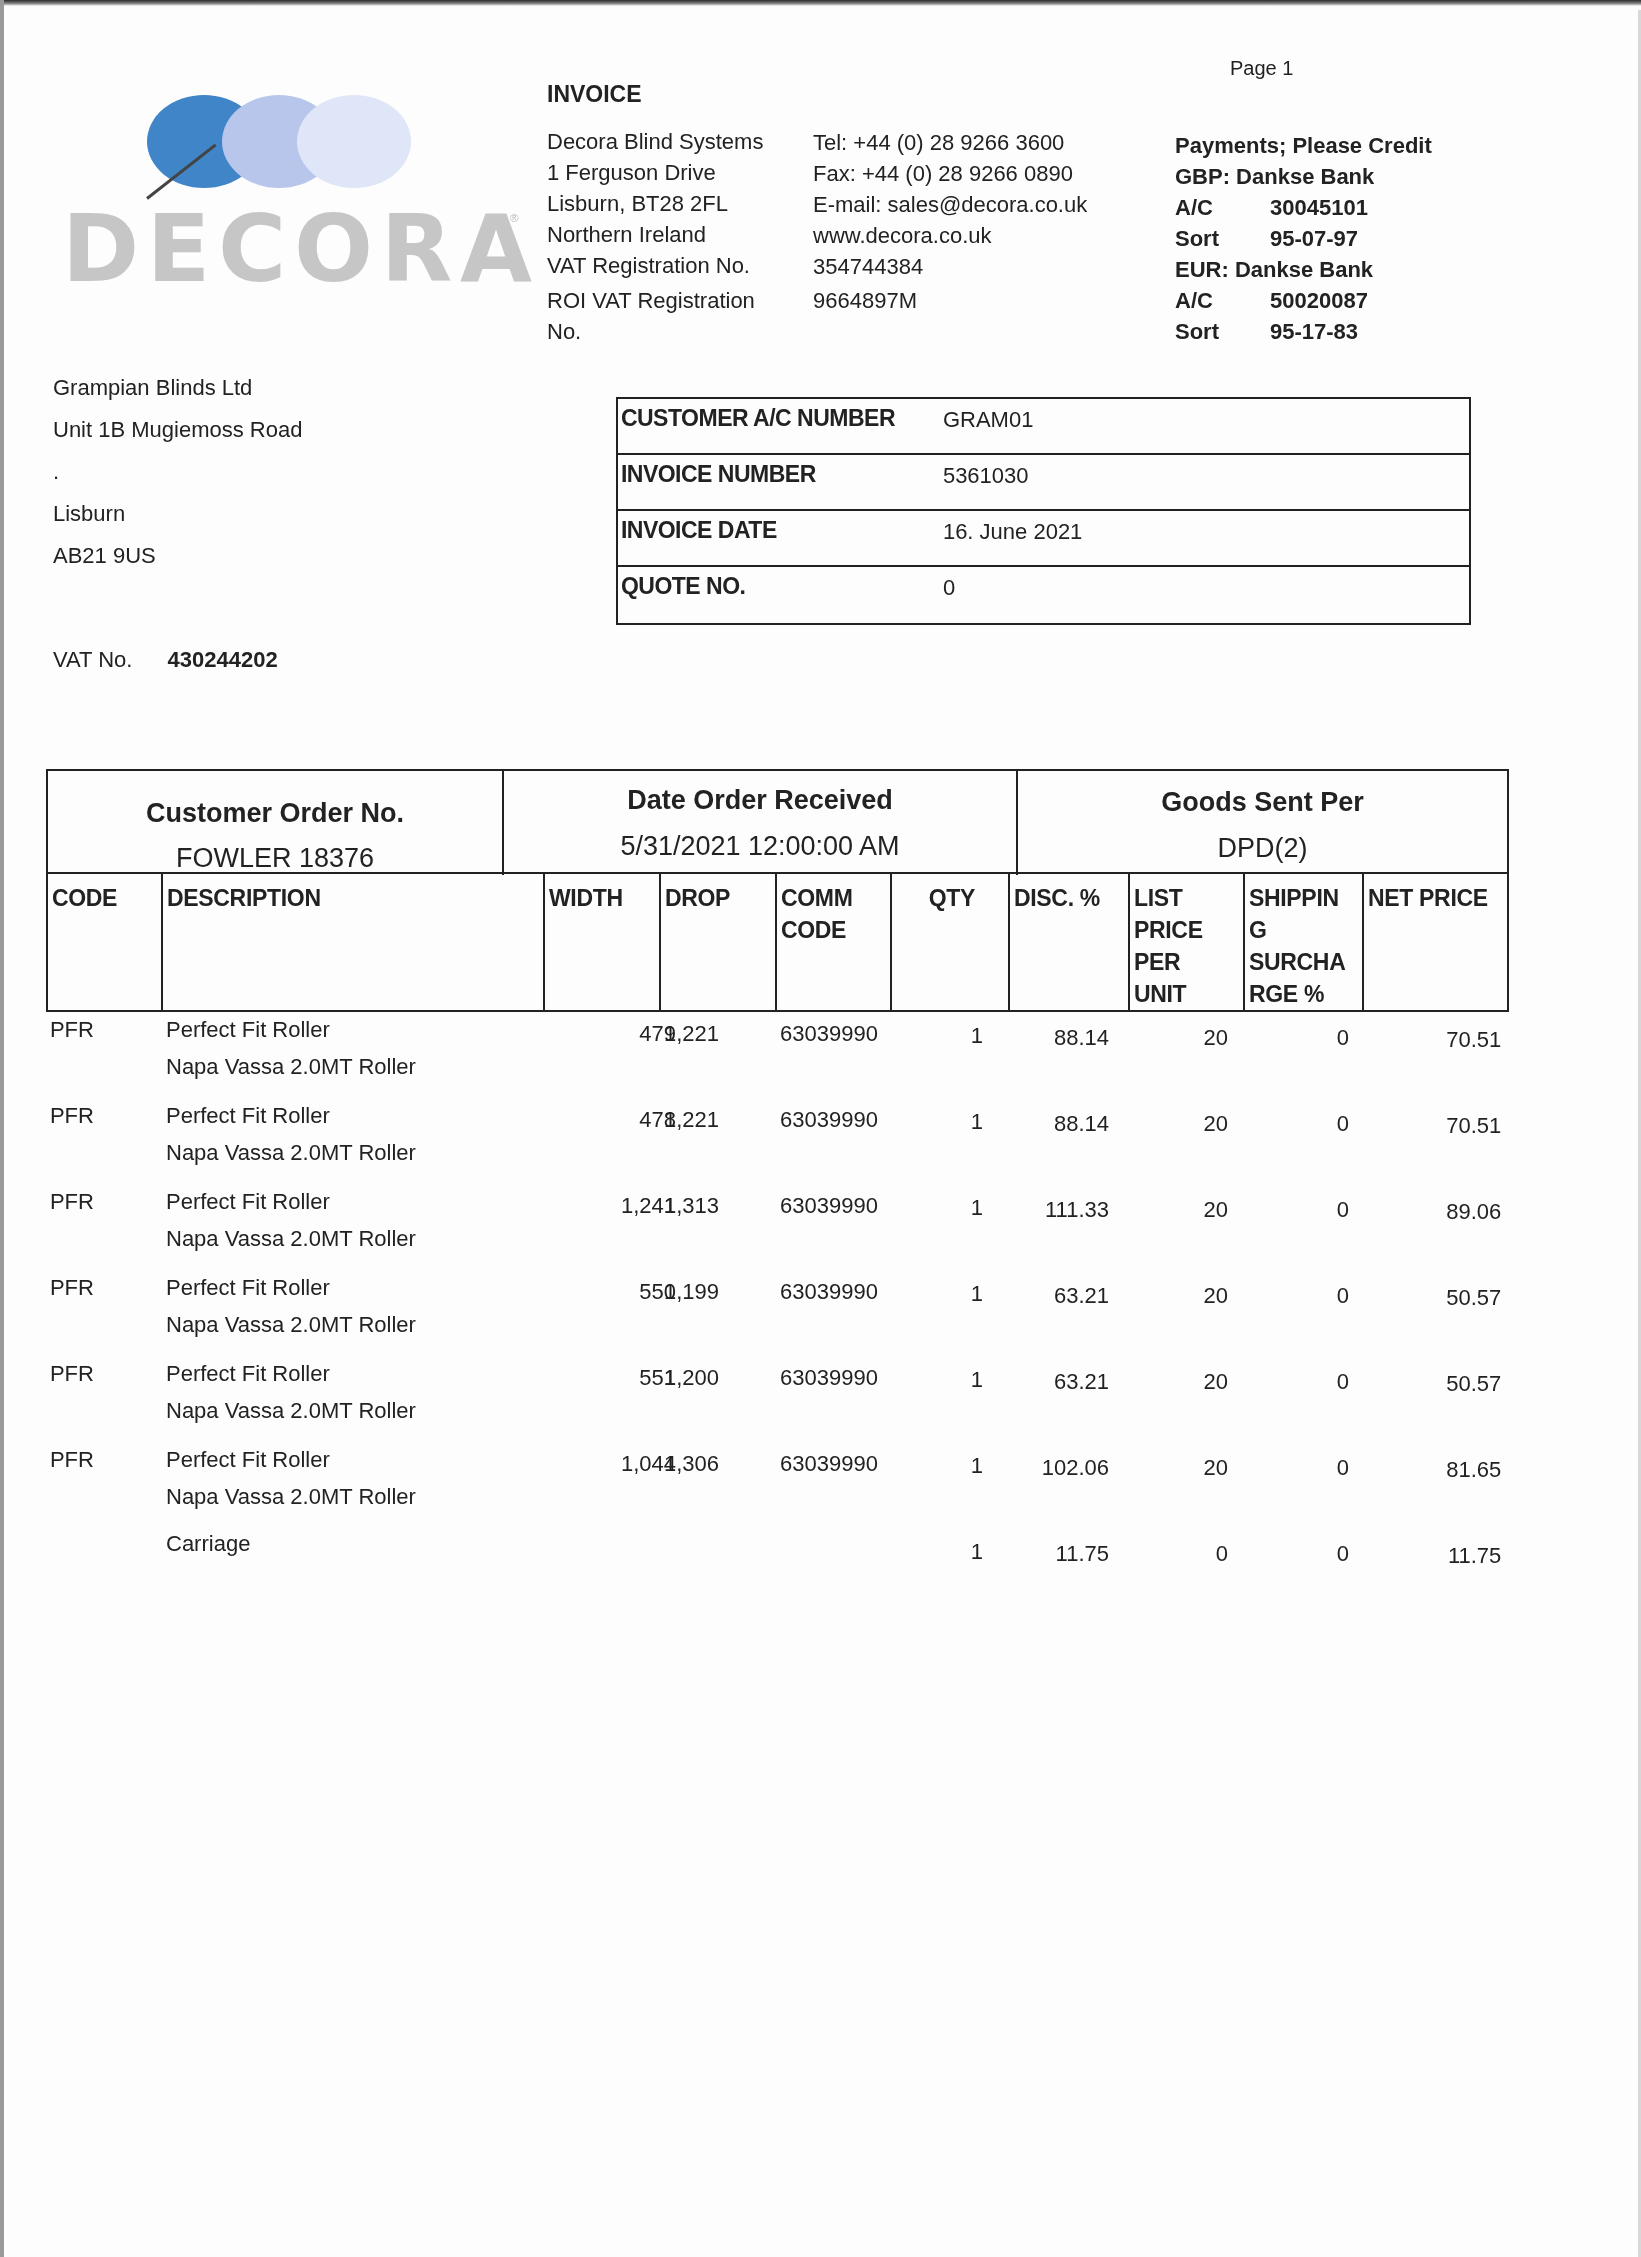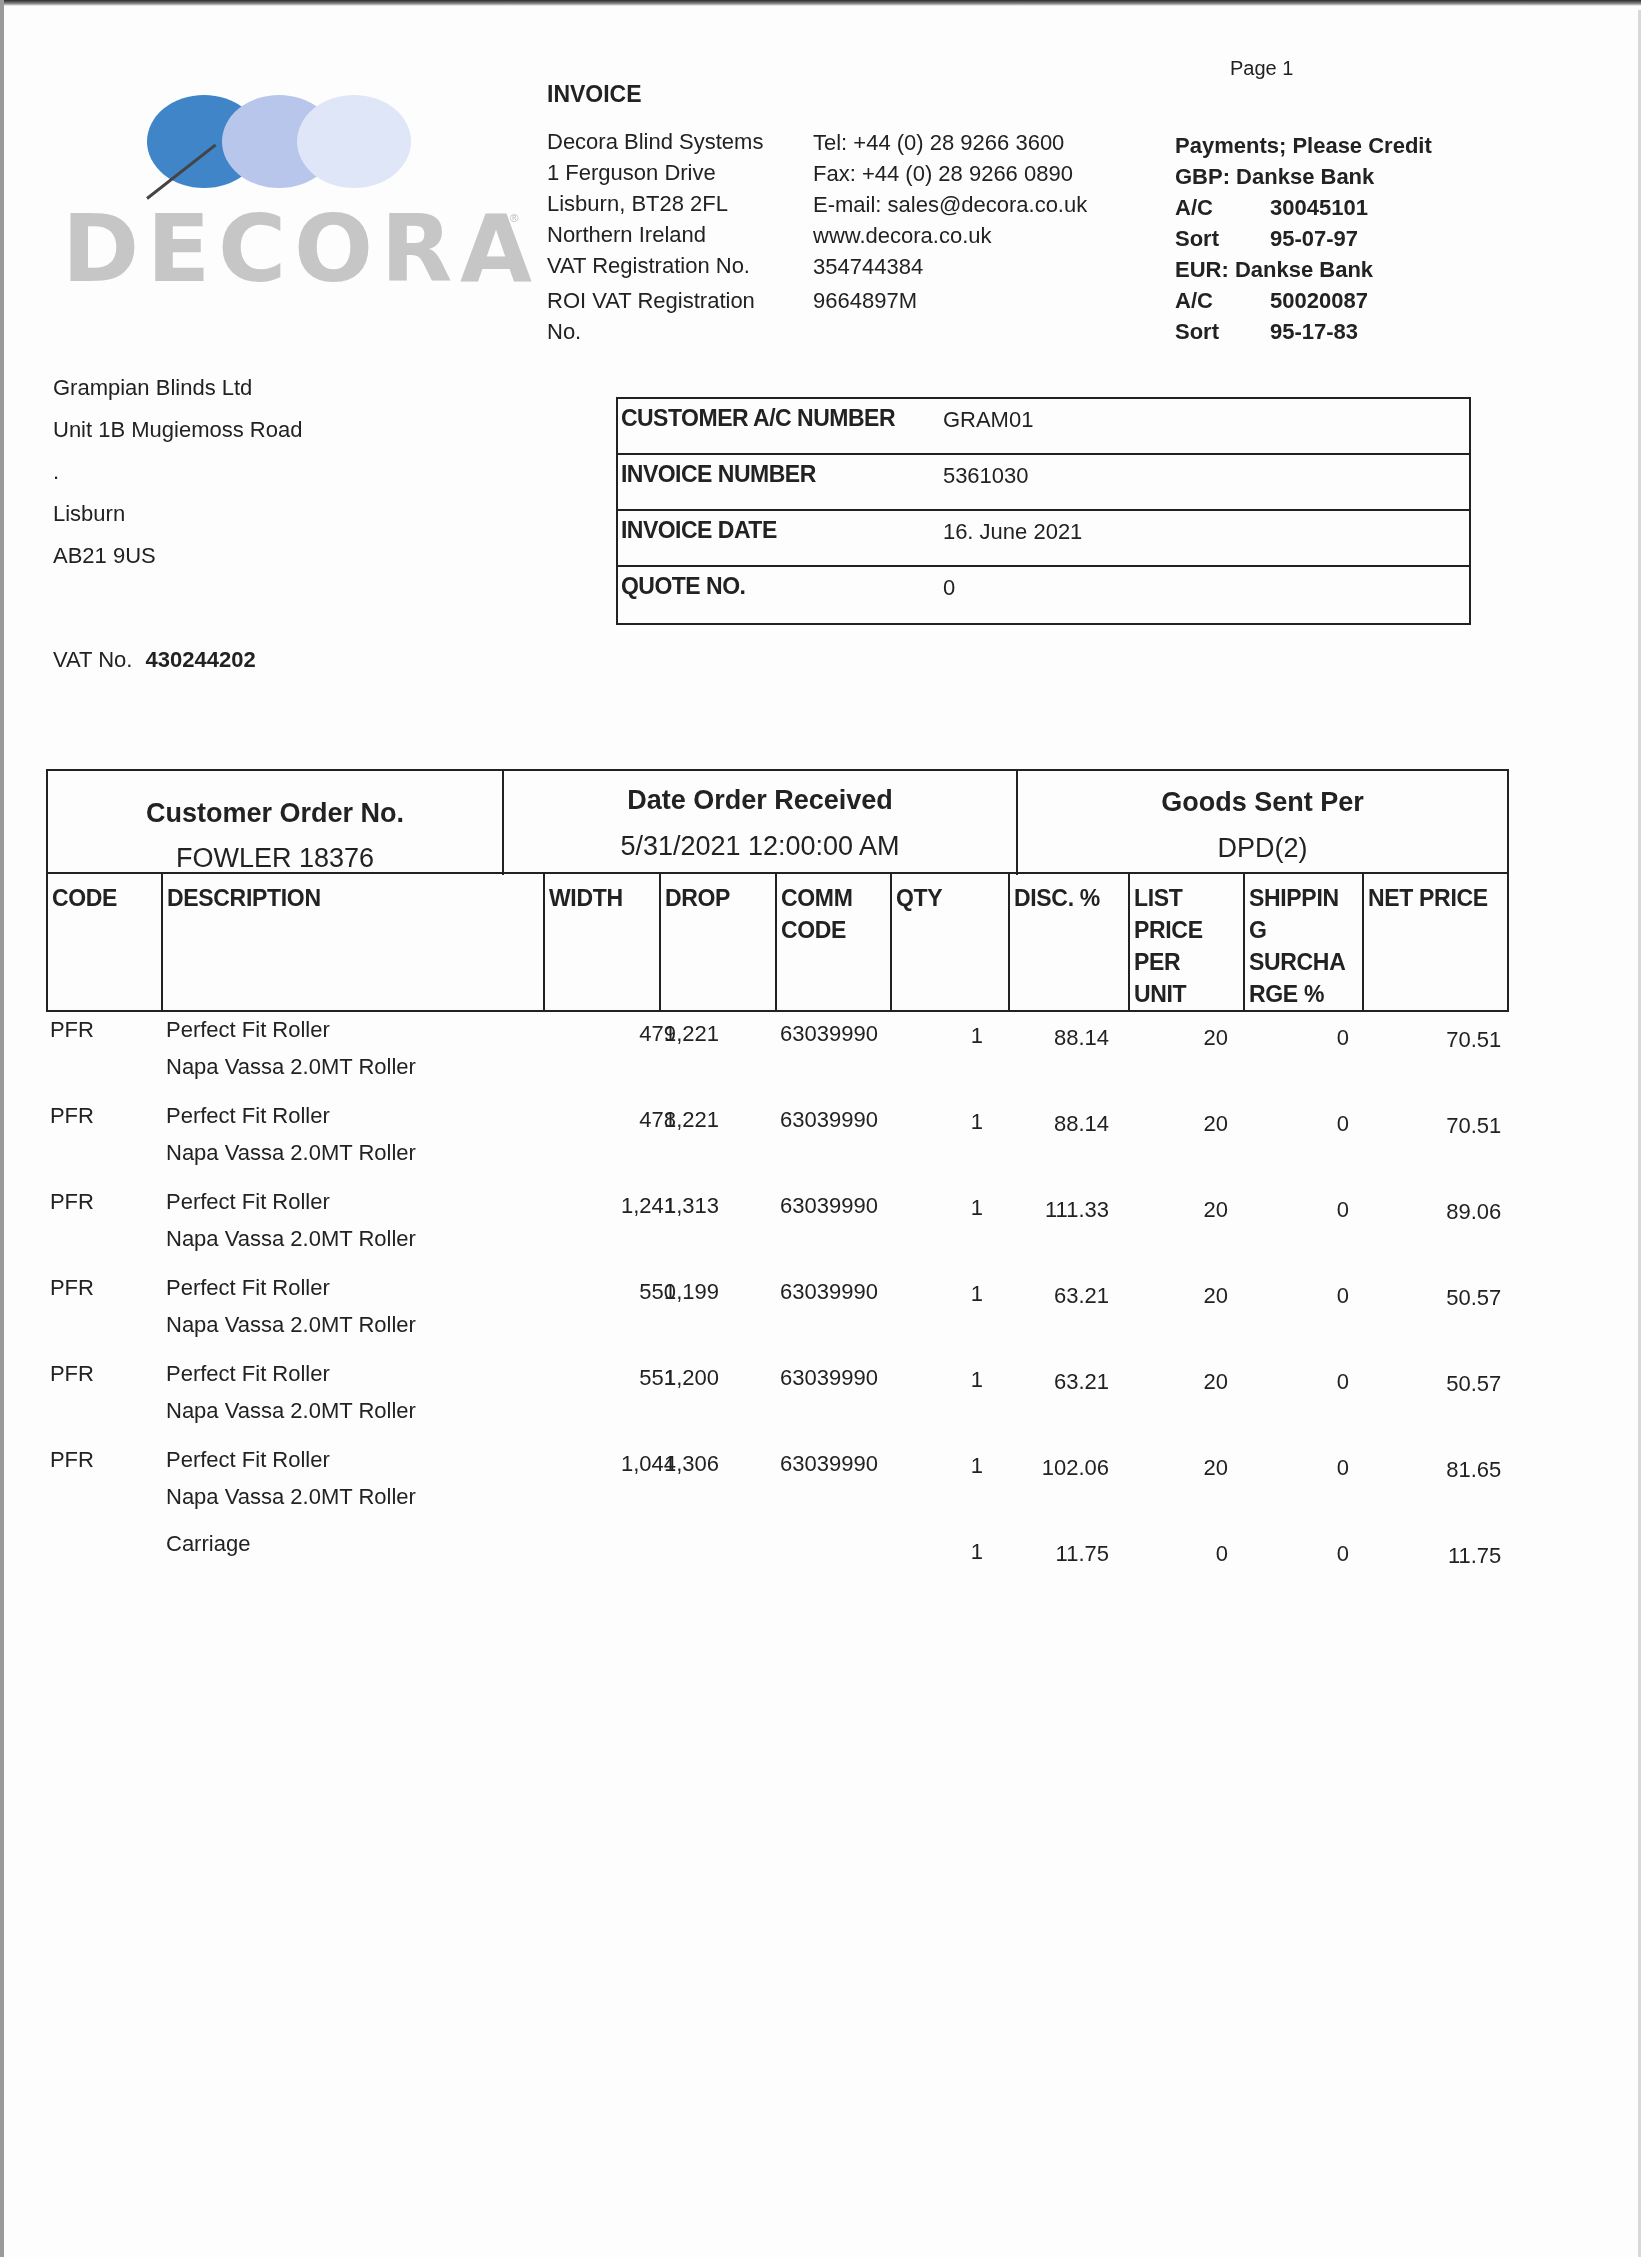--- a/index.html
+++ b/index.html
@@ -118,21 +118,21 @@
 <div class="abs" style="left:53px; top:367px;">
   <div class="txt" style="line-height:42px;">Grampian Blinds Ltd</div>
   <div class="txt" style="line-height:42px;">Unit 1B Mugiemoss Road</div>
   <div class="txt" style="line-height:42px;">.</div>
   <div class="txt" style="line-height:42px;">Lisburn</div>
   <div class="txt" style="line-height:42px;">AB21 9US</div>
 </div>
 
 <div class="abs txt" style="left:53px; top:644px;">
   <span>VAT No.</span>
-  <span style="margin-left:7px; font-weight:bold;">430244202</span>
+  <span style="margin-left:29px; font-weight:bold;">430244202</span>
 </div>
 
 <div class="infobox">
   <div class="row">
     <div class="lbl">CUSTOMER A/C NUMBER</div>
     <div class="val">GRAM01</div>
   </div>
   <div class="row">
     <div class="lbl">INVOICE NUMBER</div>
     <div class="val">5361030</div>
@@ -162,21 +162,21 @@
   </div>
 </div>
 
 <div class="col-head">
   <div class="ch" style="width:115px;">CODE</div>
   <div class="ch" style="width:382px;">DESCRIPTION</div>
   <div class="ch" style="width:116px;">WIDTH</div>
   <div class="ch" style="width:116px;">DROP</div>
   <div class="ch" style="width:115px;">COMM
 CODE</div>
-  <div class="ch" style="width:118px;">QTY</div>
+  <div class="ch" style="width:118px;text-align:center;">QTY</div>
   <div class="ch" style="width:120px;">DISC. %</div>
   <div class="ch" style="width:115px;">LIST
 PRICE
 PER
 UNIT</div>
   <div class="ch" style="width:119px;">SHIPPIN
 G
 SURCHA
 RGE %</div>
   <div class="ch" style="flex:1;">NET PRICE</div>

